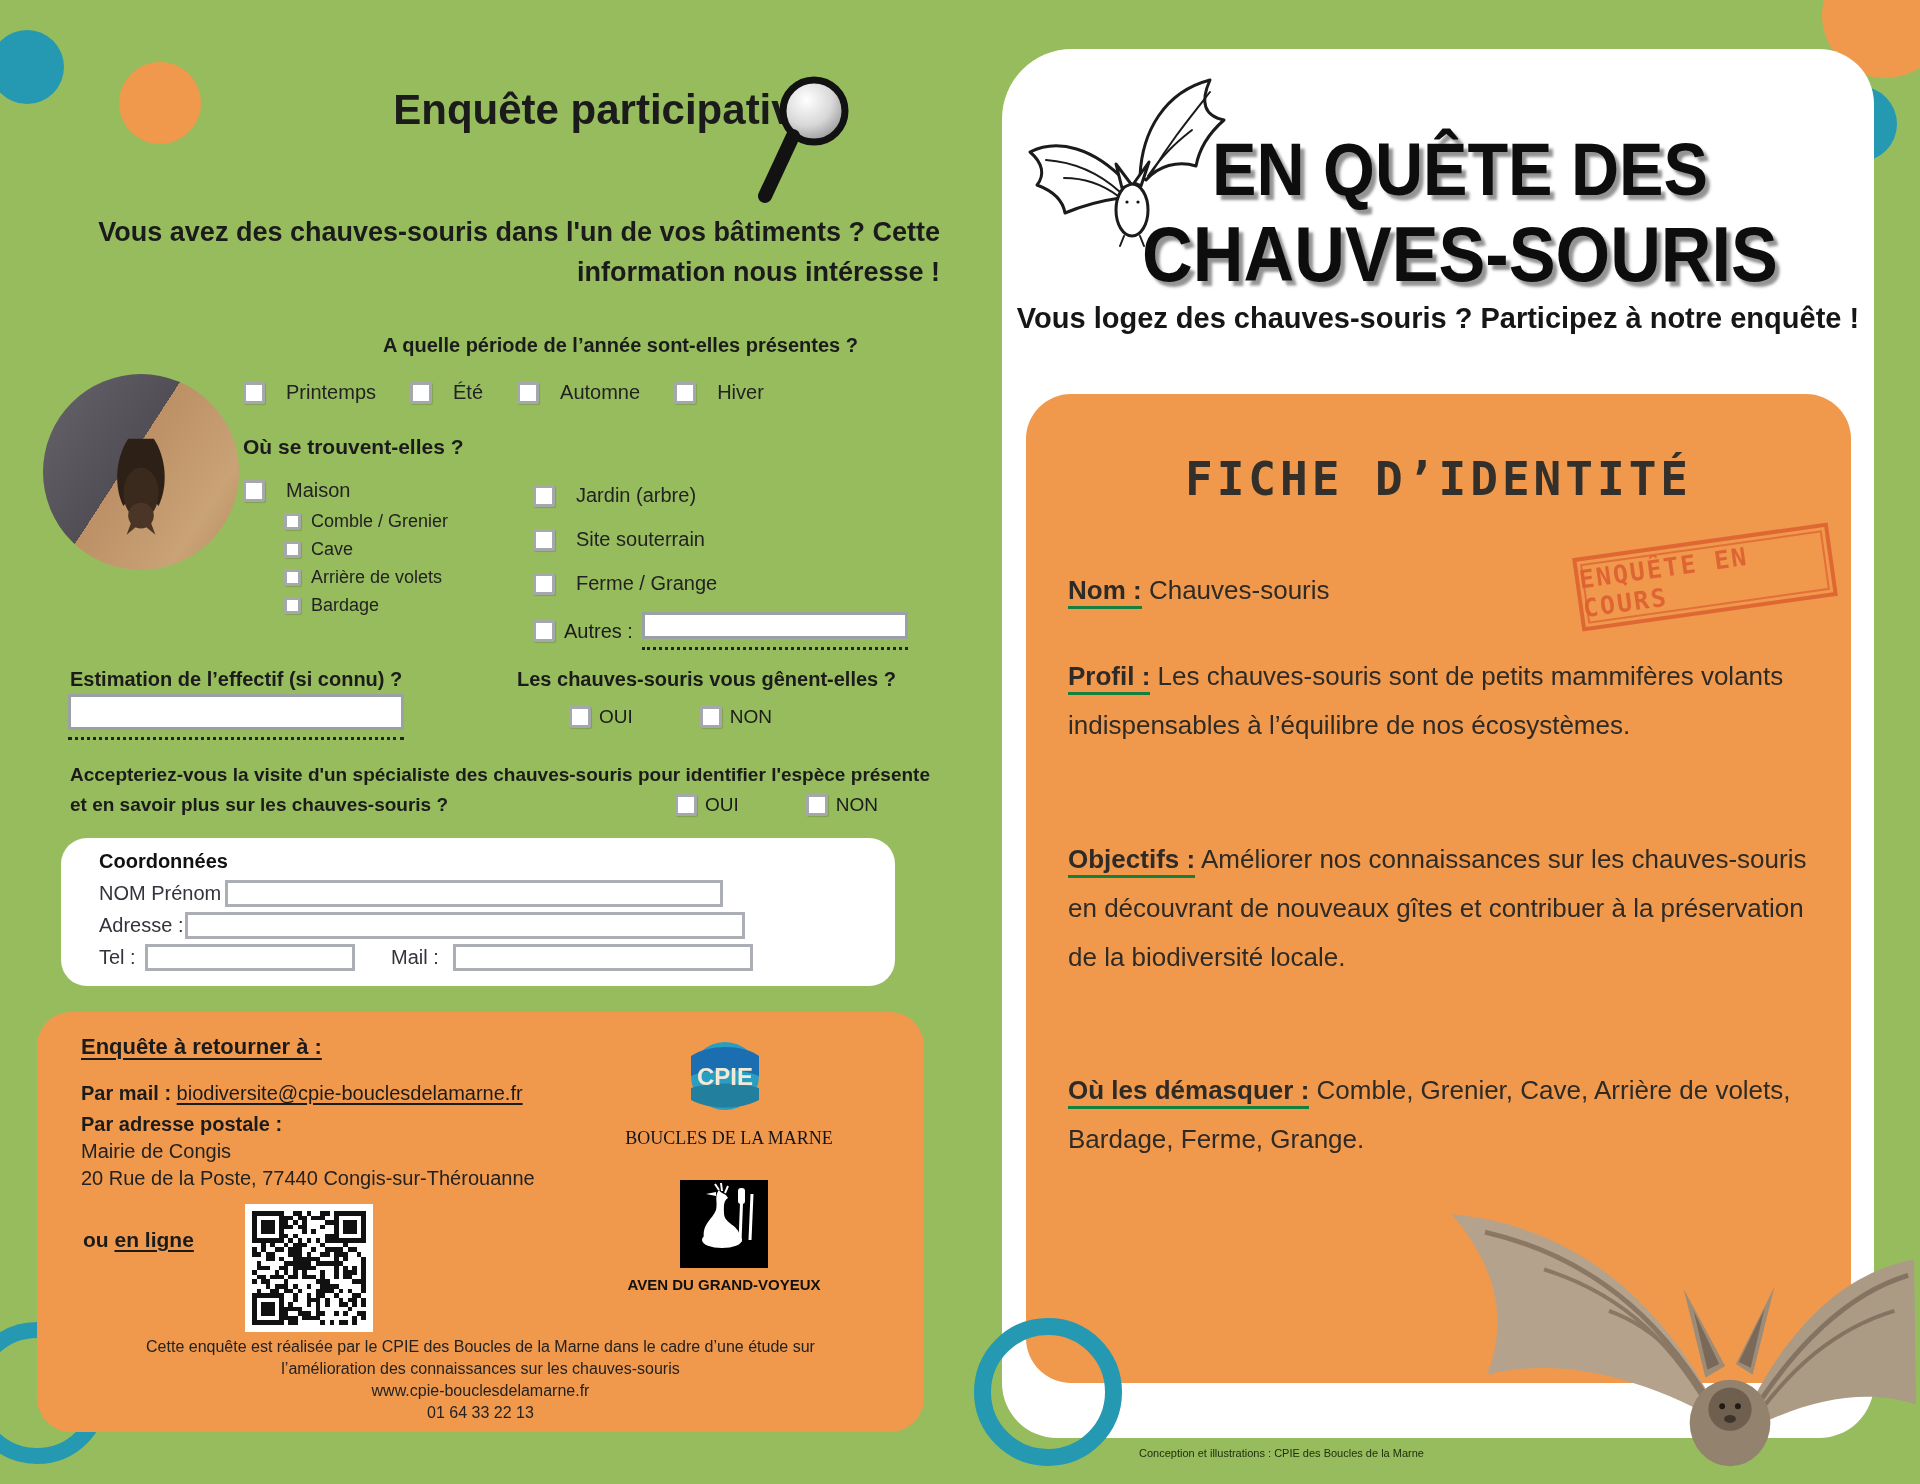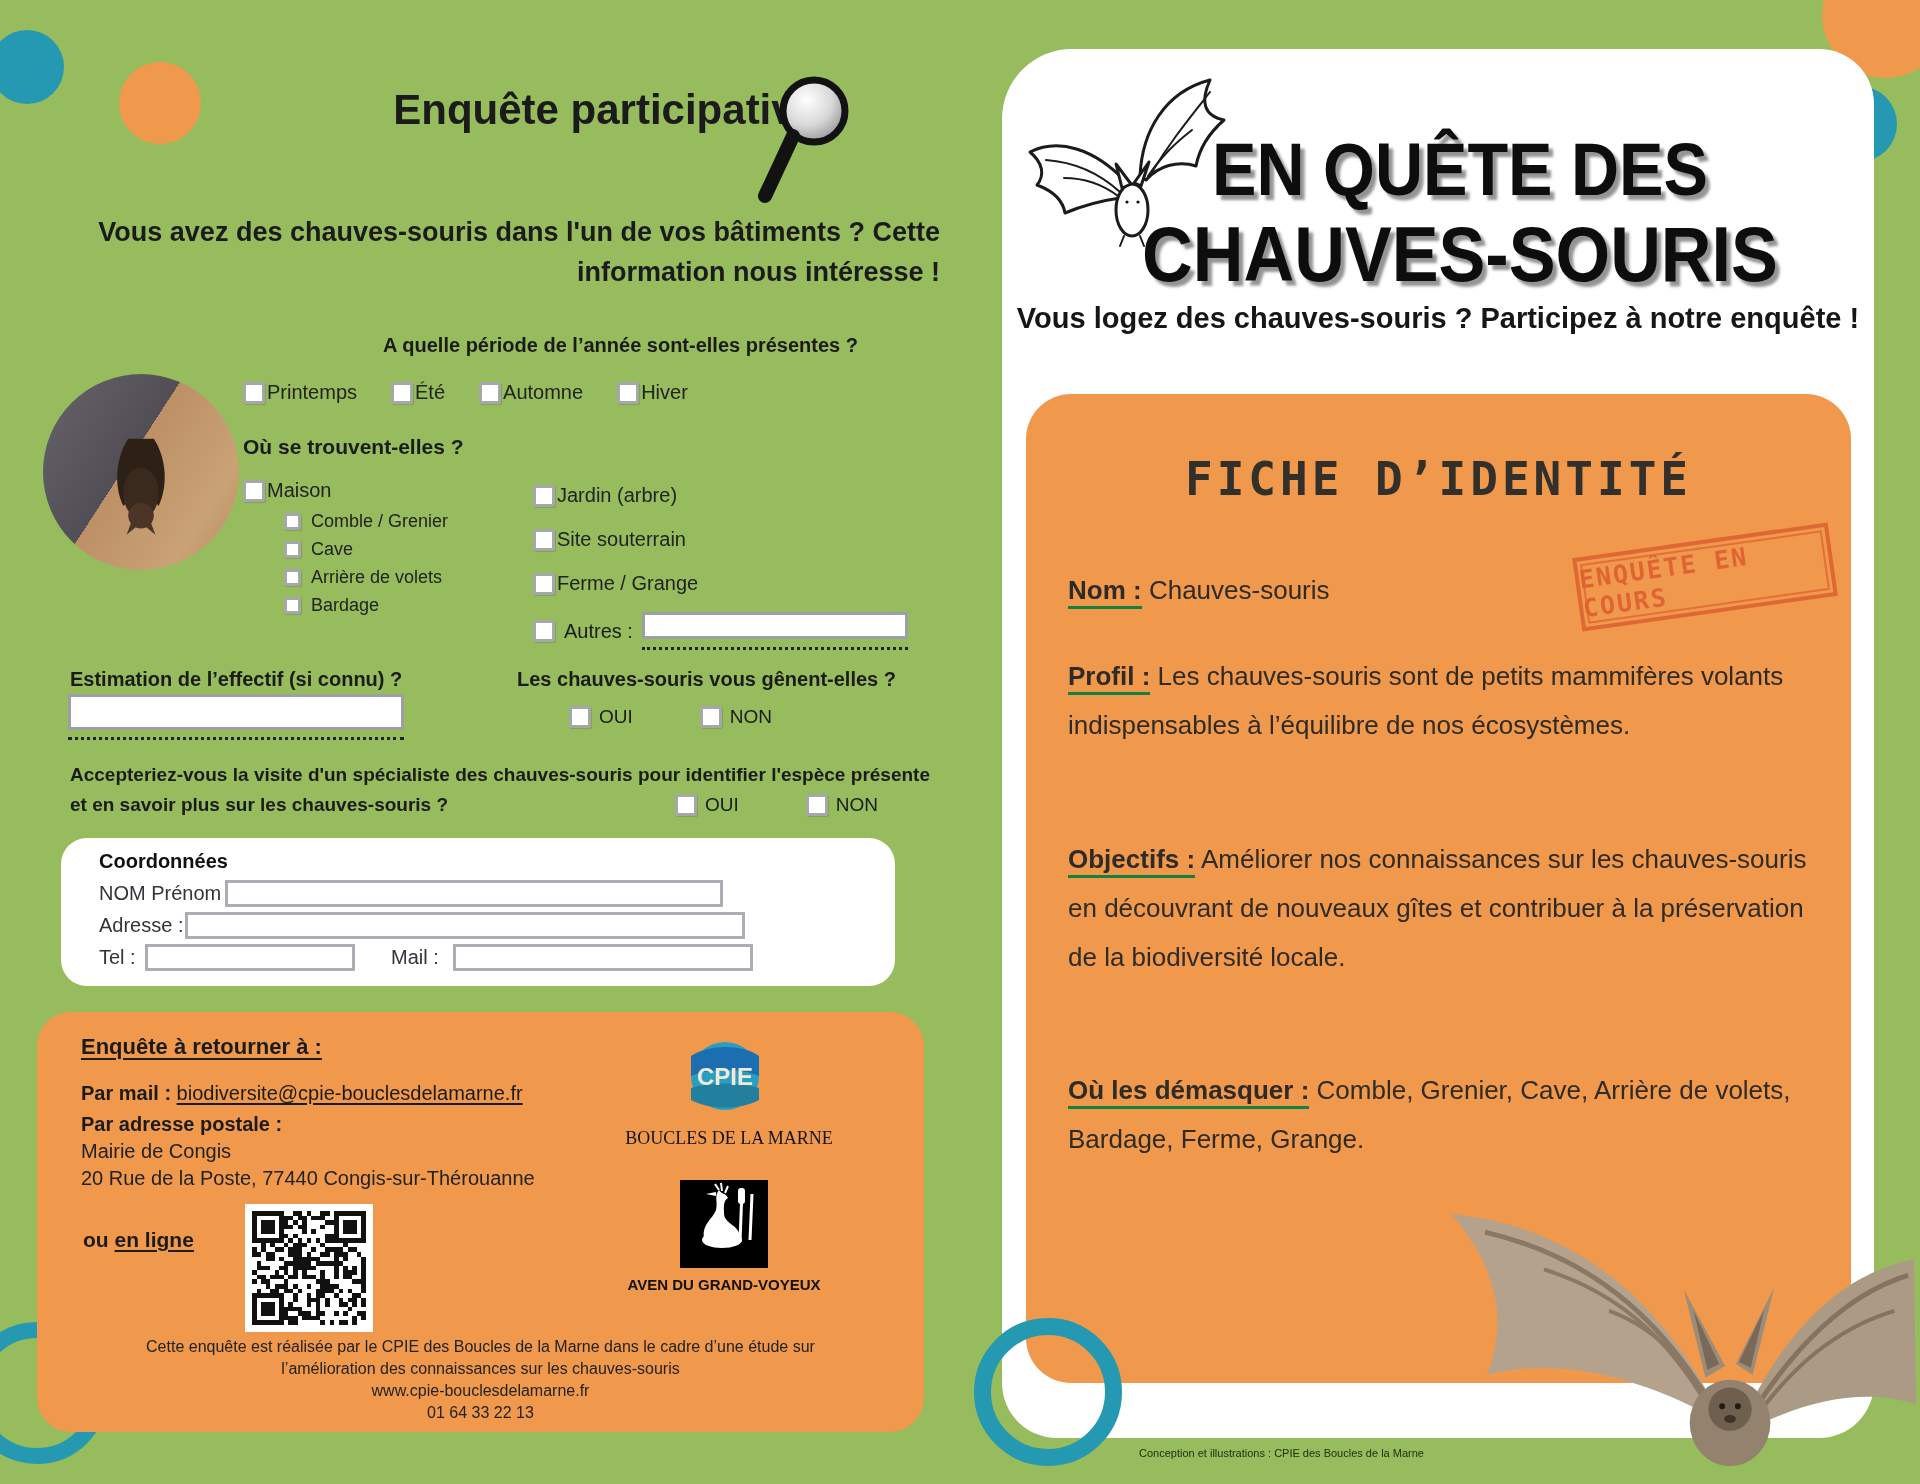--- a/index.html
+++ b/index.html
@@ -20,21 +20,21 @@
   .r-bl{left:-34px;top:1322px;width:142px;height:142px;}
   .r-bm{left:974px;top:1318px;width:148px;height:148px;border-width:17px;z-index:6;}
 
   
   .l-title{left:148px;top:86px;width:670px;font-size:42px;font-weight:bold;}
   .l-sub{left:148px;top:146px;width:670px;font-size:24px;color:#242424;}
   .magnifier{left:752px;top:74px;width:100px;height:132px;}
   .l-intro{left:28px;top:212px;width:912px;font-size:27px;font-weight:bold;line-height:40px;}
   .l-period{left:138px;top:334px;width:720px;font-size:20px;font-weight:bold;}
   .seasons{left:243px;top:381px;display:flex;gap:34px;align-items:center;}
-  .cbi{display:flex;align-items:center;gap:2px;font-size:20px;color:#222;}
+  .cbi{display:flex;align-items:center;gap:21px;font-size:20px;color:#222;}
   .cb{display:inline-block;width:22px;height:22px;background:#fff;border:3px solid #a4a8ab;border-radius:2px;flex:0 0 auto;box-shadow:1px 1px 1px rgba(0,0,0,.15);}
   .l-where{left:243px;top:435px;font-size:21px;font-weight:bold;}
   .photo{left:43px;top:374px;width:196px;height:196px;border-radius:50%;overflow:hidden;background:linear-gradient(123deg,#66636b 0%,#514e56 44%,#bd9066 44%,#c9a276 78%,#b58c60 100%);}
   .photo svg{position:absolute;left:18px;top:20px;}
   .maison{left:243px;top:479px;}
   .msubs{left:284px;top:511px;display:flex;flex-direction:column;gap:7px;}
   .msubs .cbi{font-size:18px;gap:10px;}
   .msubs .cb{width:17px;height:17px;border-width:3px;}
   .ropts{left:533px;top:481px;display:flex;flex-direction:column;gap:15px;}
   .ropts .cbi{height:29px;}

